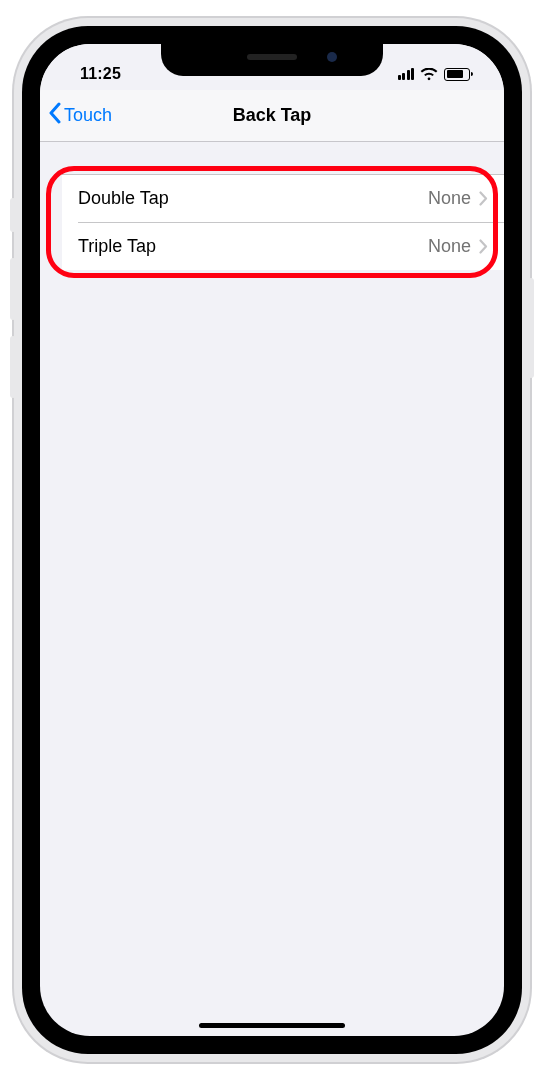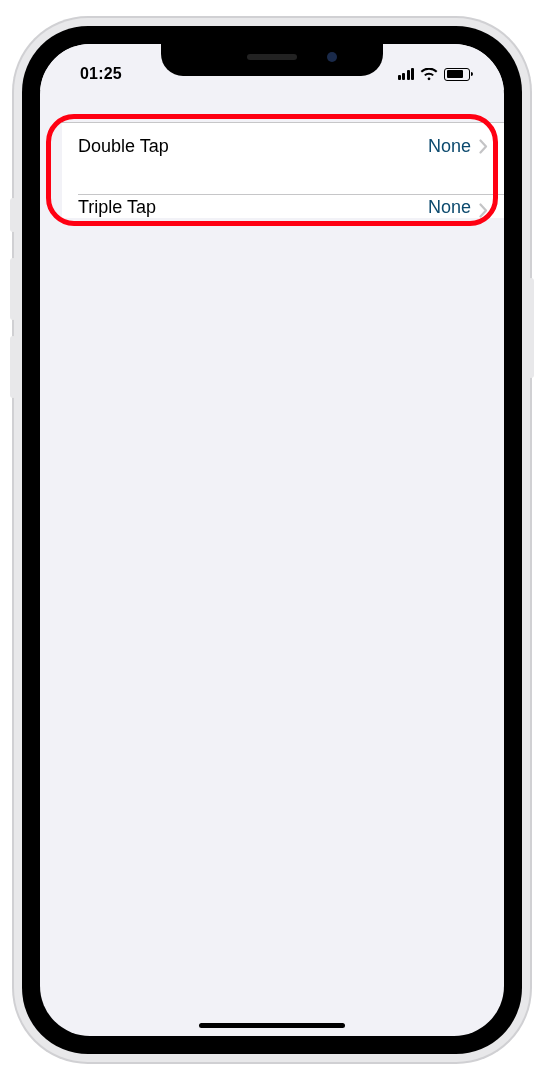--- a/index.html
+++ b/index.html
@@ -82,21 +82,21 @@
       cursor:pointer;
     }
     .row:last-child { border-bottom:0.5px solid #c6c6c8; }
     .row + .row { border-top:0.5px solid #c6c6c8; margin-left:0; }
     .group .row + .row { border-top:none; }
     .group .row + .row::before {
       content:""; position:absolute; left:16px; right:0; height:0.5px; background:#c6c6c8; transform:translateY(-24px);
     }
     .row .label { font-size:18px; color:#000; flex:0 0 auto; }
     .row .spacer { flex:1; }
-    .row .value { font-size:18px; color:#0c4a6e; margin-right:8px; }
+    .row .value { font-size:18px; color:#737373; margin-right:8px; }
     .row .chev svg { stroke:#c4c4c6; display:block; }
 
     
     .hilite {
       position:absolute; pointer-events:none;
       border:5px solid #ff0012; border-radius:28px;
       z-index:100;
     }
 
     
@@ -113,55 +113,66 @@
 
   <div class="frame">
     <div class="screen">
 
       <div class="notch">
         <span class="speaker"></span>
         <span class="cam"></span>
       </div>
 
       <div class="statusbar">
-        <span class="time">01:25</span>
+        <span class="time">11:25</span>
         <span class="right">
           <span class="sig">
               <i></i>
               <i></i>
               <i></i>
               <i></i>
             </span>
           <span class="wifi">
             <svg width="18" height="13" viewBox="0 0 18 13">
                 <path d="M9 12.2a1.4 1.4 0 1 0 0-2.8 1.4 1.4 0 0 0 0 2.8Zm-3.5-4.1a5 5 0 0 1 7 0l1.4-1.4a7 7 0 0 0-9.8 0l1.4 1.4ZM2 4.6a10 10 0 0 1 14 0L17.4 3a12 12 0 0 0-16.8 0L2 4.6Z" fill="#000"></path>
               </svg>
           </span>
           <span class="batt">
               <i></i>
             </span>
         </span>
       </div>
 
+      <div class="navbar">
+        <div class="back">
+          <span>
+            <svg width="14" height="22" viewBox="0 0 14 22" fill="none">
+                <path d="M11 2 3 11l8 9" stroke-width="3" stroke-linecap="round" stroke-linejoin="round"></path>
+              </svg>
+          </span>
+          <span>Touch</span>
+        </div>
+        <span class="title">Back Tap</span>
+      </div>
 
       <div class="content">
         <div class="group" style="position:relative;">
 
           <div class="row" style="position:relative;">
             <span class="label">Double Tap</span>
             <span class="spacer"></span>
             <span class="value">None</span>
             <span class="chev">
               <svg width="9" height="15" viewBox="0 0 9 15" fill="none">
                   <path d="M1.5 1.5 7 7.5l-5.5 6" stroke-width="2.2" stroke-linecap="round" stroke-linejoin="round"></path>
                 </svg>
             </span>
           </div>
 
-          <div class="row" style="position:relative;align-items:flex-end;">
+          <div class="row" style="position:relative;">
             <span class="label">Triple Tap</span>
             <span class="spacer"></span>
             <span class="value">None</span>
             <span class="chev">
               <svg width="9" height="15" viewBox="0 0 9 15" fill="none">
                   <path d="M1.5 1.5 7 7.5l-5.5 6" stroke-width="2.2" stroke-linecap="round" stroke-linejoin="round"></path>
                 </svg>
             </span>
           </div>
 

